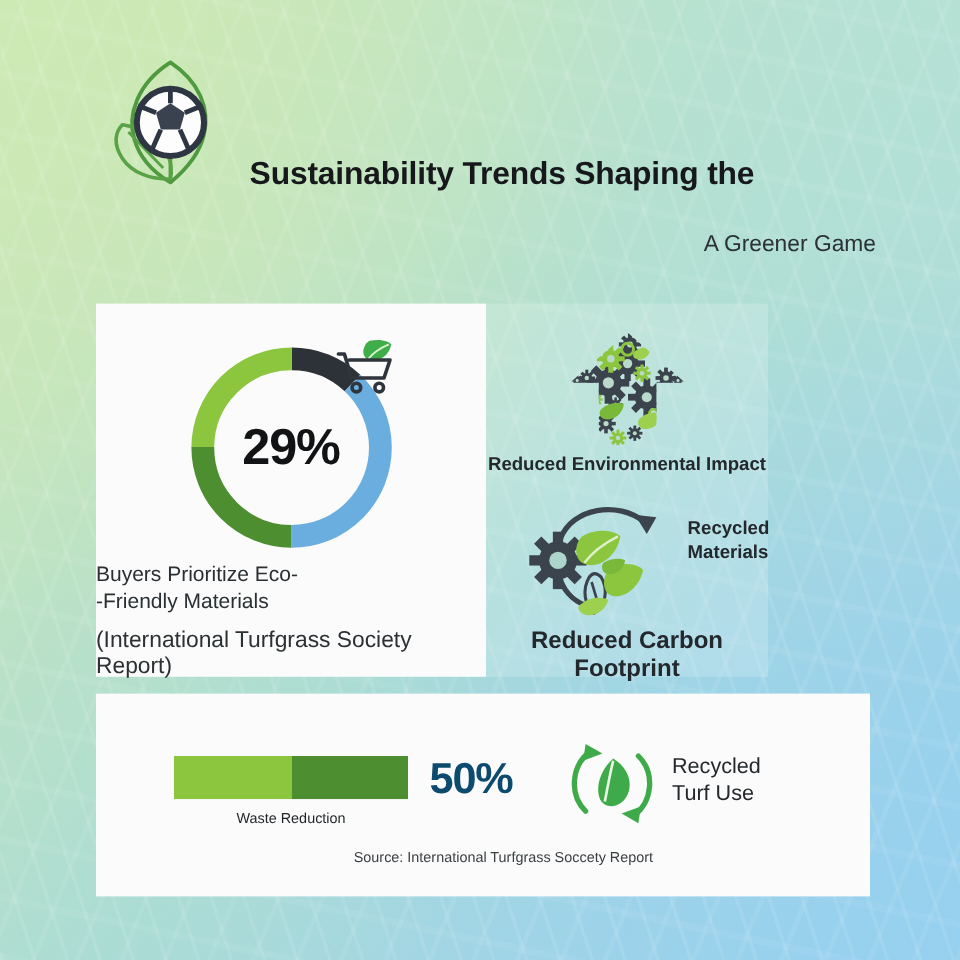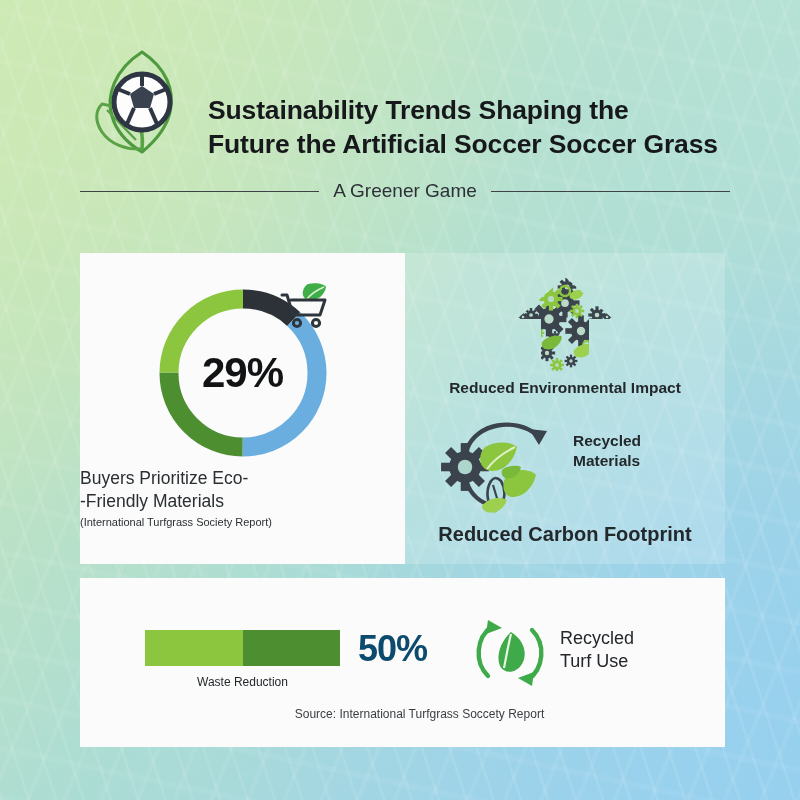--- a/index.html
+++ b/index.html
@@ -56,40 +56,41 @@
   .title-line { white-space: nowrap; }
 
   
   #subtitle-row {
     position: absolute;
     left: 80px;
     top: 178px;
     width: 650px;
     height: 26px;
     display: flex;
-    align-items: center;
+    align-items: flex-end;
     gap: 14px;
+    flex-direction: column;
   }
   .rule {
     flex: 1 1 auto;
     height: 0;
     border-top: 1.6px solid #3c4246;
   }
   #subtitle {
     font-size: 19px;
     color: #2c3136;
     white-space: nowrap;
   }
 
   
   #card-row {
     position: absolute;
     left: 80px;
     top: 253px;
-    width: 645px;
+    width: 560px;
     height: 311px;
     display: flex;
   }
   #donut-card {
     width: 325px;
     flex: 0 0 325px;
     background: #fafbfa;
     position: relative;
   }
   #benefits-card {
@@ -131,22 +132,22 @@
     left: 0;
     right: 0;
     top: 214px;
     color: #2a2f33;
   }
   .cap-main {
     font-size: 17.5px;
     line-height: 1.33;
   }
   .cap-sub {
-    font-size: 11px;
-    margin-top: 2px;
+    font-size: 19px;
+    margin-top: 9px;
     color: #2c3134;
   }
 
   
   #arrow-gears {
     position: absolute;
     left: 50%;
     top: 22px;
     transform: translateX(-50%);
     width: 112px;
@@ -271,21 +272,20 @@
         <path d="M62 30 L62 42" stroke="#2e3644" stroke-width="4"></path>
         <path d="M50 50 L35 44" stroke="#2e3644" stroke-width="4"></path>
         <path d="M74 50 L89 44" stroke="#2e3644" stroke-width="4"></path>
         <path d="M54 64 L47 80" stroke="#2e3644" stroke-width="4"></path>
         <path d="M70 64 L77 80" stroke="#2e3644" stroke-width="4"></path>
       </svg>
     </div>
 
     <div id="title-block">
       <div class="title-line">Sustainability Trends Shaping the</div>
-      <div class="title-line">Future the Artificial Soccer Soccer Grass</div>
     </div>
   </div>
 
   <div id="subtitle-row">
     <span class="rule"></span>
     <span id="subtitle">A Greener Game</span>
     <span class="rule"></span>
   </div>
 
   <div id="card-row">

